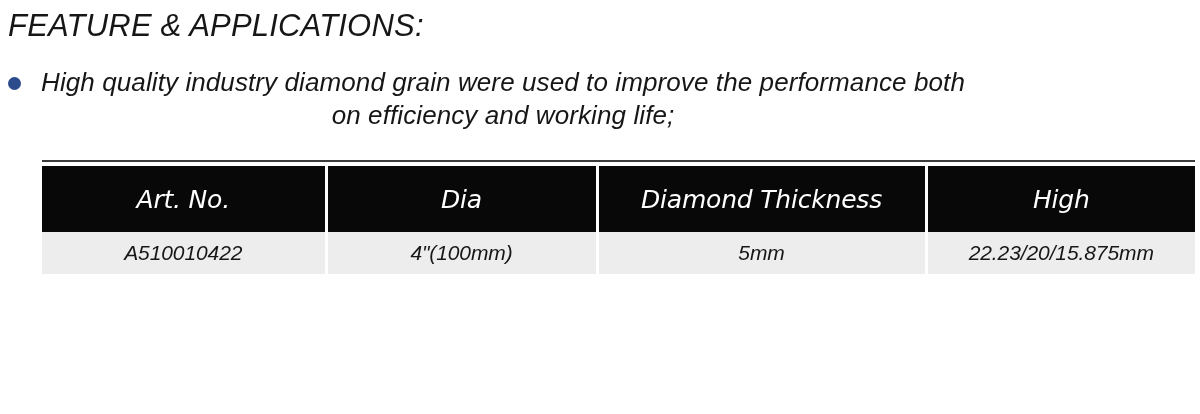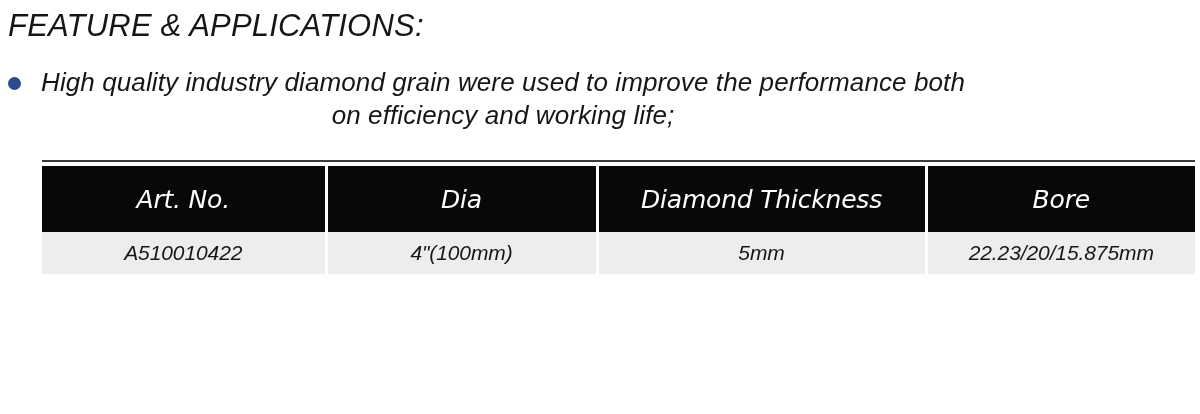--- a/index.html
+++ b/index.html
@@ -141,21 +141,21 @@
       <col class="c1">
         <col class="c2">
         <col class="c3">
         <col class="c4">
     </colgroup>
     <thead>
       <tr>
         <th>Art. No.</th>
         <th>Dia</th>
         <th>Diamond Thickness</th>
-        <th>Bore</th>
+        <th>High</th>
       </tr>
     </thead>
     <tbody>
       <tr class="row-light">
         <td>A510010422</td>
         <td>4"(100mm)</td>
         <td>5mm</td>
         <td>22.23/20/15.875mm</td>
       </tr>
     </tbody>

